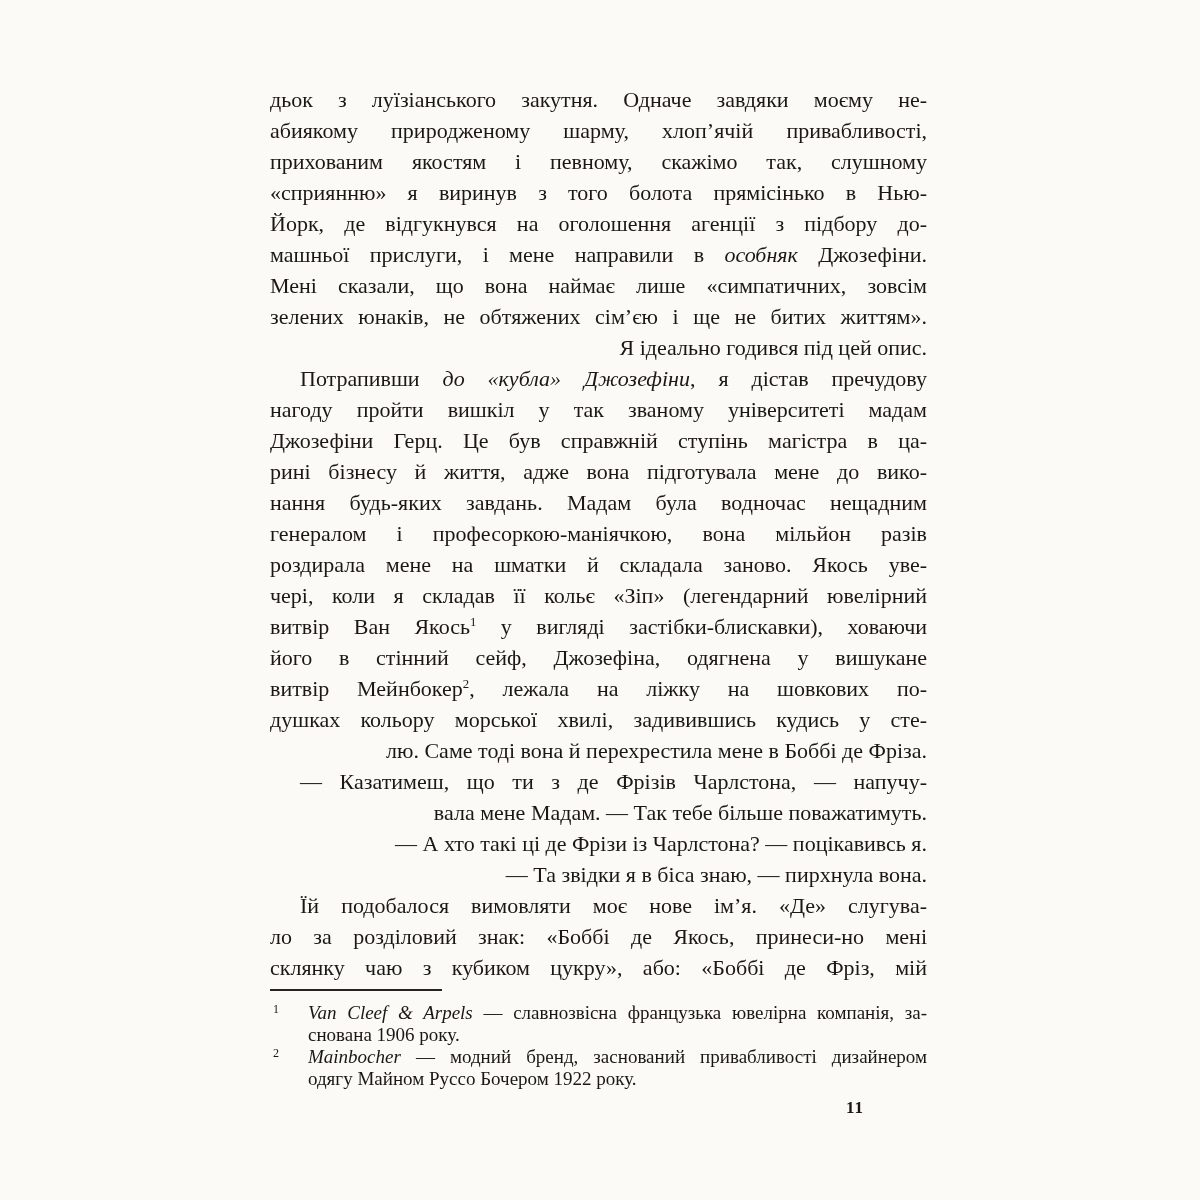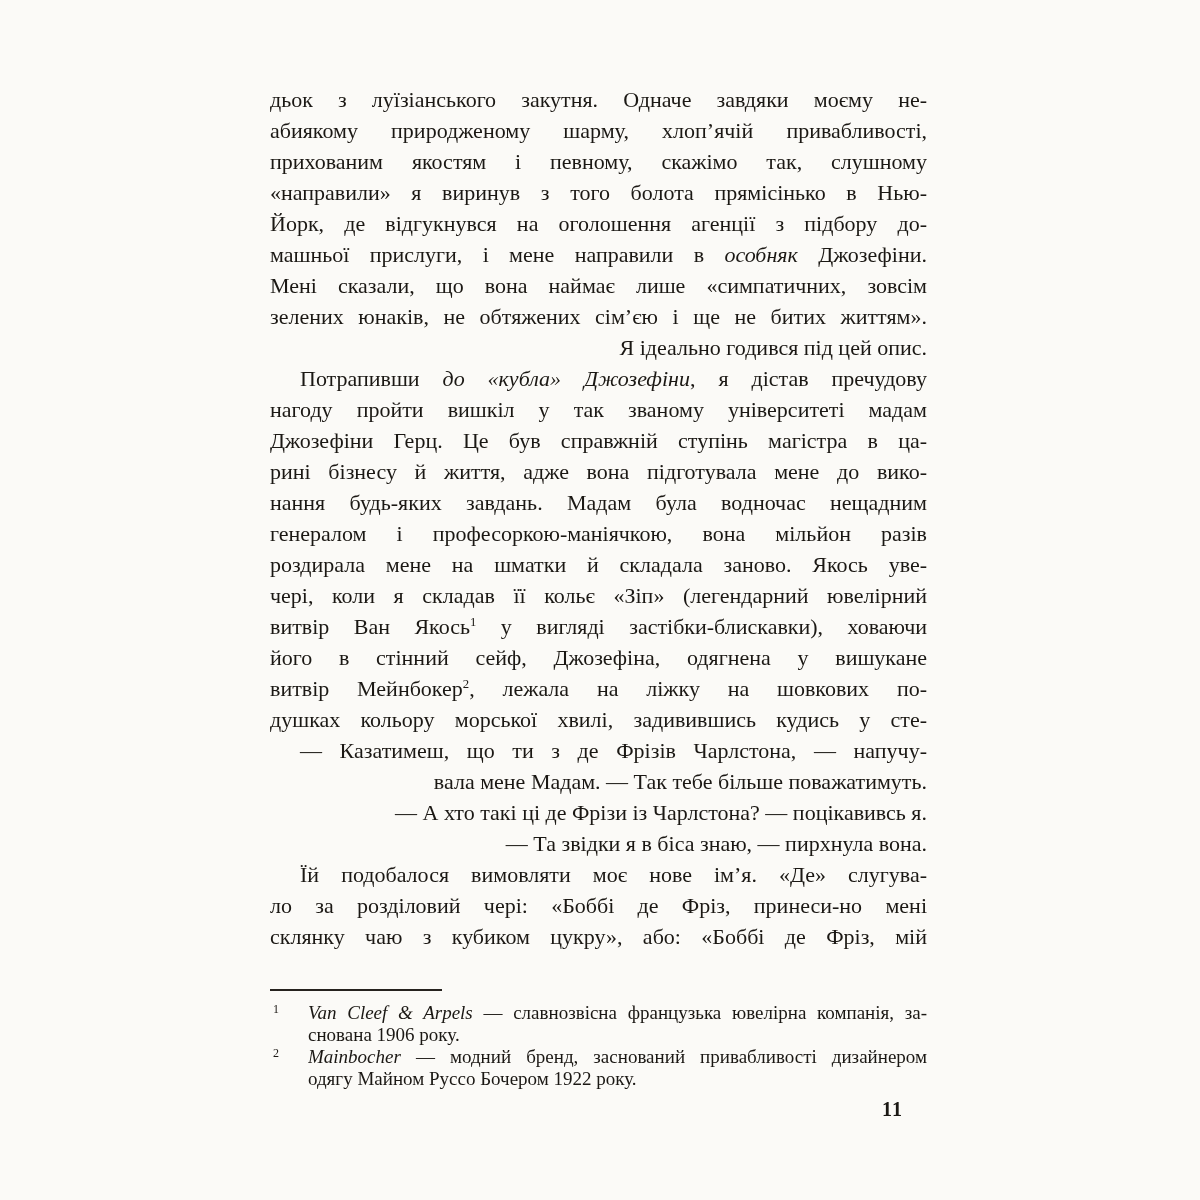--- a/index.html
+++ b/index.html
@@ -39,67 +39,68 @@
     position:absolute; left:270px; top:1002px; width:657px;
     font-size:19px;
   }
   .fn-item { position:relative; padding-left:28px; }
   .fn-marker { position:absolute; left:3px; top:0px; font-size:12px; }
   .fn-line { height:22px; line-height:22px; overflow:hidden;margin-left:10px; }
   .fn-line.j { text-align:justify; }
   .fn-line.j::after { content:""; display:inline-block; width:100%; height:0; }
   
   .page-number {
-    position:absolute; left:882px; top:1098px;
-    font-size:20px; font-weight:bold; letter-spacing:1px;
+    position:absolute; left:846px; top:1098px;
+    font-size:17px; font-weight:bold; letter-spacing:1px;
   }
 </style>
 </head>
 <body>
 
 <div class="page">
   <div class="body-text" id="body-text">
       <div>
         <div class="line j"><span class="seg-n">дьок з луїзіанського закутня. Одначе завдяки моєму не-</span></div>
         <div class="line j"><span class="seg-n">абиякому природженому шарму, хлоп’ячій привабливості,</span></div>
         <div class="line j"><span class="seg-n">прихованим якостям і певному, скажімо так, слушному</span></div>
-        <div class="line j"><span class="seg-n">«направили» я виринув з того болота прямісінько в Нью-</span></div>
+        <div class="line j"><span class="seg-n">«сприянню» я виринув з того болота прямісінько в Нью-</span></div>
         <div class="line j"><span class="seg-n">Йорк, де відгукнувся на оголошення агенції з підбору до-</span></div>
         <div class="line j"><span class="seg-n">машньої прислуги, і мене направили в </span><span class="seg-i">особняк</span><span class="seg-n"> Джозефіни.</span></div>
         <div class="line j"><span class="seg-n">Мені сказали, що вона наймає лише «симпатичних, зовсім</span></div>
         <div class="line j"><span class="seg-n">зелених юнаків, не обтяжених сім’єю і ще не битих життям».</span></div>
         <div class="line"><span class="seg-n">Я ідеально годився під цей опис.</span></div>
       </div>
       <div>
         <div class="line j indent"><span class="seg-n">Потрапивши </span><span class="seg-i">до «кубла» Джозефіни</span><span class="seg-n">, я дістав пречудову</span></div>
         <div class="line j"><span class="seg-n">нагоду пройти вишкіл у так званому університеті мадам</span></div>
         <div class="line j"><span class="seg-n">Джозефіни Герц. Це був справжній ступінь магістра в ца-</span></div>
         <div class="line j"><span class="seg-n">рині бізнесу й життя, адже вона підготувала мене до вико-</span></div>
         <div class="line j"><span class="seg-n">нання будь-яких завдань. Мадам була водночас нещадним</span></div>
         <div class="line j"><span class="seg-n">генералом і професоркою-маніячкою, вона мільйон разів</span></div>
         <div class="line j"><span class="seg-n">роздирала мене на шматки й складала заново. Якось уве-</span></div>
         <div class="line j"><span class="seg-n">чері, коли я складав її кольє «Зіп» (легендарний ювелірний</span></div>
         <div class="line j"><span class="seg-n">витвір Ван Якось</span><span class="seg-sup">1</span><span class="seg-n"> у вигляді застібки-блискавки), ховаючи</span></div>
         <div class="line j"><span class="seg-n">його в стінний сейф, Джозефіна, одягнена у вишукане</span></div>
         <div class="line j"><span class="seg-n">витвір Мейнбокер</span><span class="seg-sup">2</span><span class="seg-n">, лежала на ліжку на шовкових по-</span></div>
         <div class="line j"><span class="seg-n">душках кольору морської хвилі, задивившись кудись у сте-</span></div>
+        <div class="line"><span class="seg-n">лю. Саме тоді вона й перехрестила мене в Боббі де Фріза.</span></div>
       </div>
       <div>
         <div class="line j indent"><span class="seg-n">— Казатимеш, що ти з де Фрізів Чарлстона, — напучу-</span></div>
         <div class="line"><span class="seg-n">вала мене Мадам. — Так тебе більше поважатимуть.</span></div>
       </div>
       <div>
         <div class="line indent"><span class="seg-n">— А хто такі ці де Фрізи із Чарлстона? — поцікавивсь я.</span></div>
       </div>
       <div>
         <div class="line indent"><span class="seg-n">— Та звідки я в біса знаю, — пирхнула вона.</span></div>
       </div>
       <div>
         <div class="line j indent"><span class="seg-n">Їй подобалося вимовляти моє нове ім’я. «Де» слугува-</span></div>
-        <div class="line j"><span class="seg-n">ло за розділовий чері: «Боббі де Фріз, принеси-но мені</span></div>
+        <div class="line j"><span class="seg-n">ло за розділовий знак: «Боббі де Якось, принеси-но мені</span></div>
         <div class="line j"><span class="seg-n">склянку чаю з кубиком цукру», або: «Боббі де Фріз, мій</span></div>
       </div>
     </div>
   <div class="fn-sep"></div>
   <div class="footnotes" id="footnotes">
       <div class="fn-item">
         <span class="fn-marker">1</span>
         <div class="fn-line j"><span class="seg-i">Van Cleef &amp; Arpels</span><span class="seg-n"> — славнозвісна французька ювелірна компанія, за-</span></div>
         <div class="fn-line"><span class="seg-n">снована 1906 року.</span></div>
       </div>

